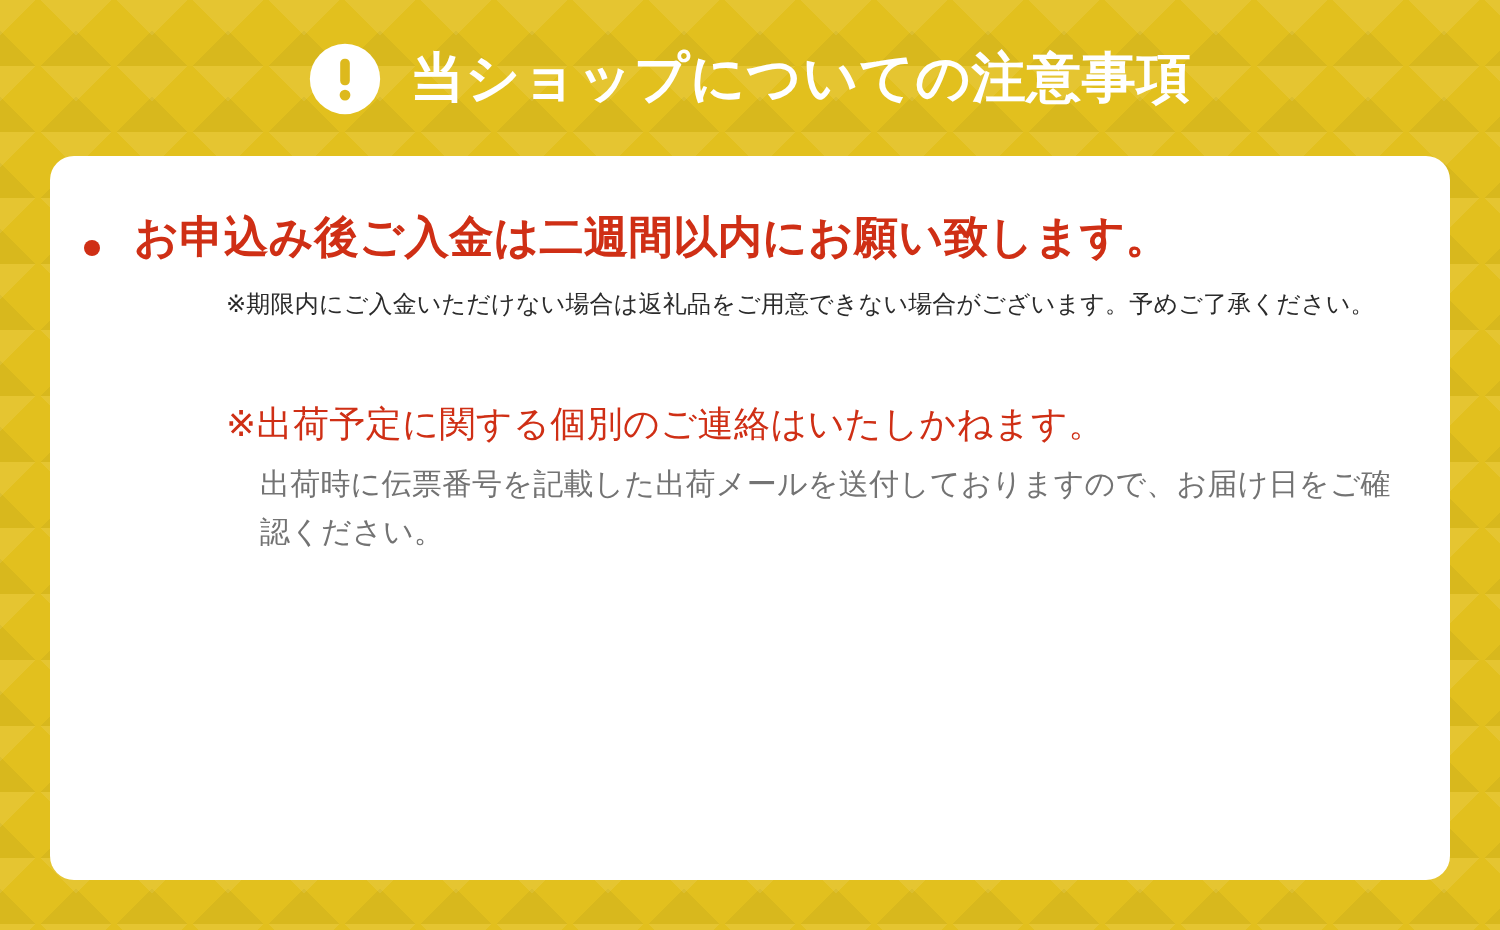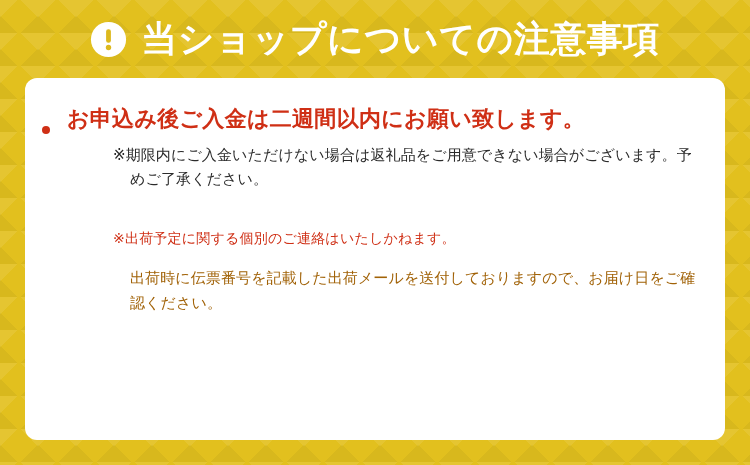--- a/index.html
+++ b/index.html
@@ -53,21 +53,21 @@
 
   .warn-icon {
     width: 37px;
     height: 37px;
     flex: 0 0 auto;
     display: block;
   }
 
   .header-title {
     color: #ffffff;
-    font-size: 36px;
+    font-size: 27px;
     font-weight: bold;
     letter-spacing: 0.5px;
     line-height: 1;
     white-space: nowrap;
   }
 
   
   .card {
     position: absolute;
     left: 25px;
@@ -79,21 +79,21 @@
     box-sizing: border-box;
     padding: 26px 24px 0 17px;
   }
 
   .bullet-block {
     margin: 0;
   }
 
   .bullet-row {
     display: flex;
-    align-items: flex-end;
+    align-items: center;
   }
 
   .bullet-dot {
     flex: 0 0 auto;
     width: 8px;
     height: 8px;
     border-radius: 50%;
     background: #cf2f15;
     margin: 11px 17px 0 0;
   }
@@ -101,44 +101,44 @@
   .bullet-heading {
     color: #cf2f15;
     font-size: 22px;
     font-weight: bold;
     line-height: 1.35;
     letter-spacing: 0.3px;
   }
 
   .note {
     color: #2b2b2b;
-    font-size: 15px;
+    font-size: 12px;
     line-height: 1.62;
     letter-spacing: 0.1px;
     margin: 9px 0 0 71px;
     padding-left: 17px;
     text-indent: -17px;
   }
 
   .note-red {
     color: #cf2f15;
-    font-size: 14px;
+    font-size: 18px;
     line-height: 1.5;
     letter-spacing: 0.2px;
     margin: 16px 0 0 71px;
     padding-left: 19px;
     text-indent: -19px;
   }
 
   .note-sub {
-    color: #a16207;
+    color: #737373;
     font-size: 15px;
     line-height: 1.62;
     letter-spacing: 0.1px;
-    margin: 17px 0 0 88px;
+    margin: 5px 0 0 88px;
   }
 
   .gap-between-bullets {
     height: 21px;
   }
 </style>
 </head>
 <body>
 
 <div class="banner">

